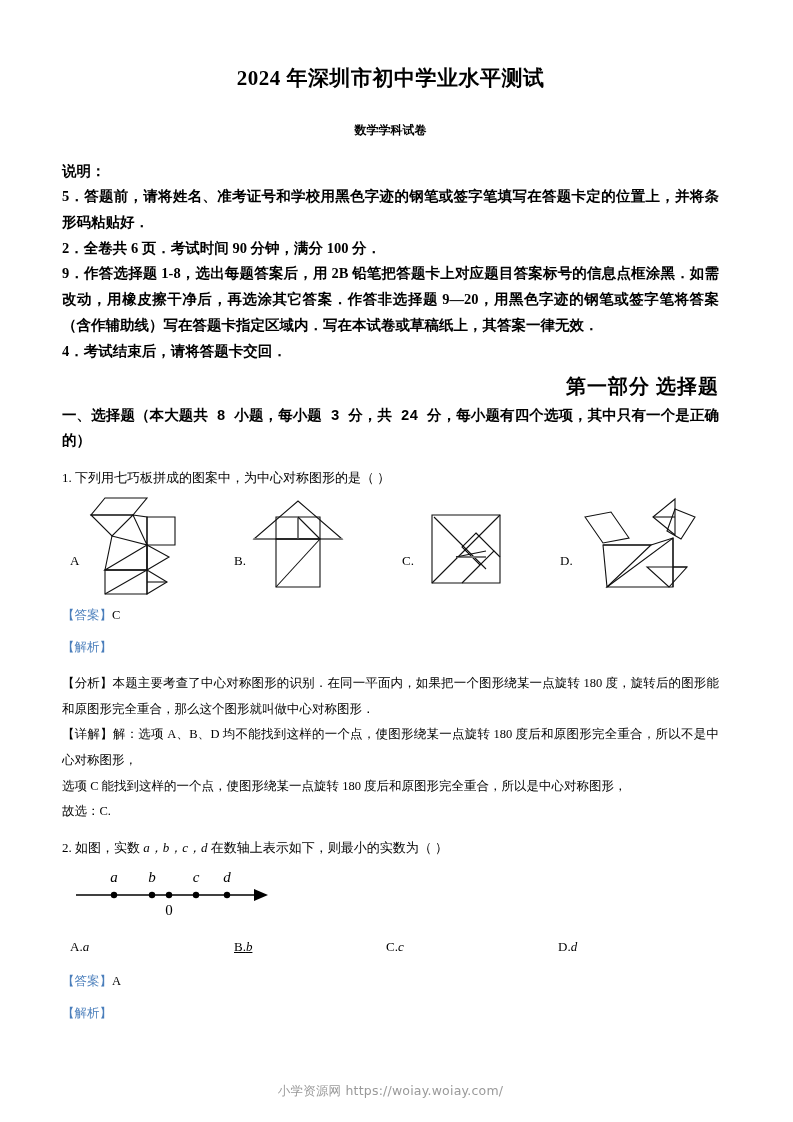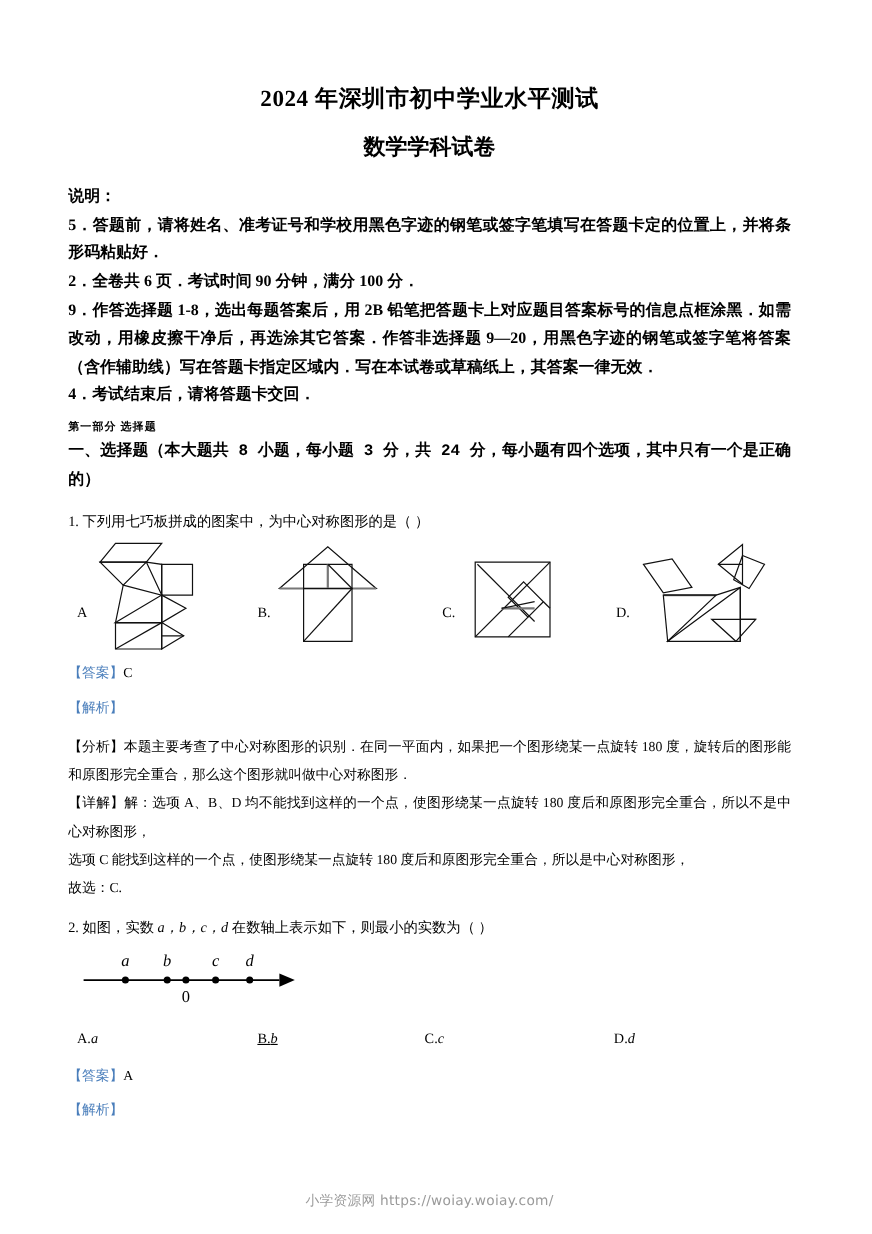--- a/index.html
+++ b/index.html
@@ -13,38 +13,38 @@
     position: relative;
     font-family: "Liberation Serif", "DejaVu Serif", serif;
     color: #000000;
     overflow: hidden;
   }
   .page {
     position: relative;
     width: 781px;
     height: 1122px;
     box-sizing: border-box;
-    padding: 11px 62px;
+    padding: 0 62px;
   }
 
   
   .doc-title {
     text-align: center;
     font-weight: bold;
     font-size: 21px;
     letter-spacing: 0.5px;
     margin: 0;
     padding-top: 66px;
     line-height: 1.2;
   }
   .doc-subtitle {
     text-align: center;
     font-weight: bold;
-    font-size: 20px;
-    margin: 0;
+    font-size: 12px;
+    margin: 12px;
     padding-top: 20px;
     line-height: 1.2;
   }
 
   
   .notes {
     margin-top: 22px;
   }
   .notes-label {
     font-weight: bold;
@@ -56,23 +56,23 @@
     font-weight: bold;
     font-size: 14.5px;
     line-height: 1.78;
     margin: 0;
     text-align: justify;
     text-justify: inter-ideograph;
   }
 
   
   .part-heading {
-    text-align: left;
-    font-weight: bold;
-    font-size: 10px;
+    text-align: right;
+    font-weight: bold;
+    font-size: 20px;
     margin: 8px 0 4px 0;
     letter-spacing: 1px;
   }
   .group-heading {
     font-weight: bold;
     font-size: 14.5px;
     line-height: 1.78;
     margin: 0;
     text-align: justify;
     text-justify: inter-ideograph;

